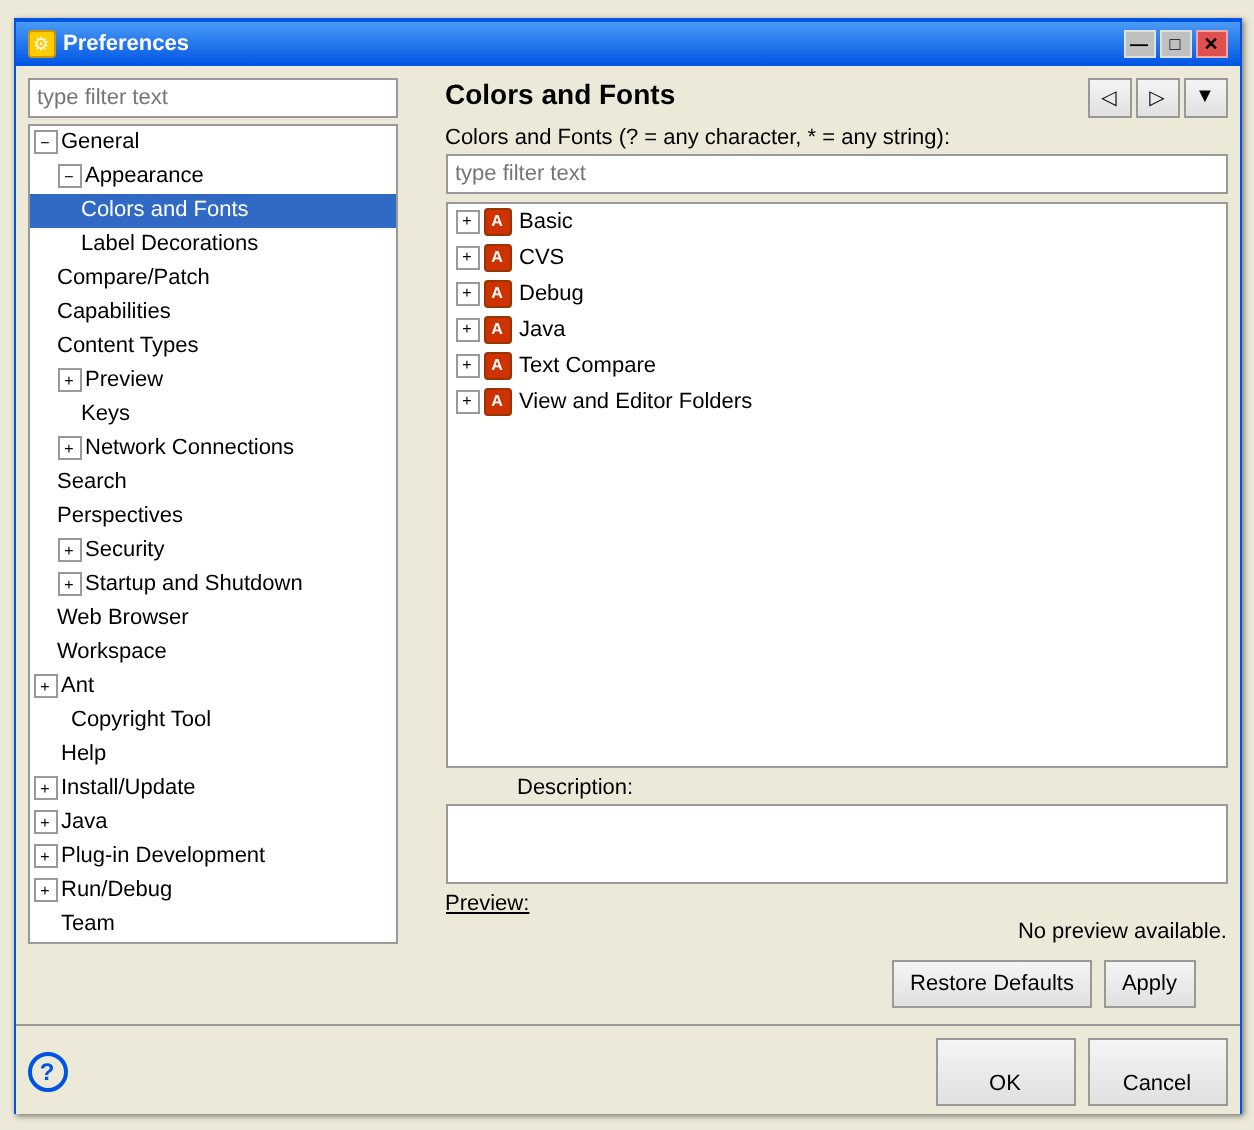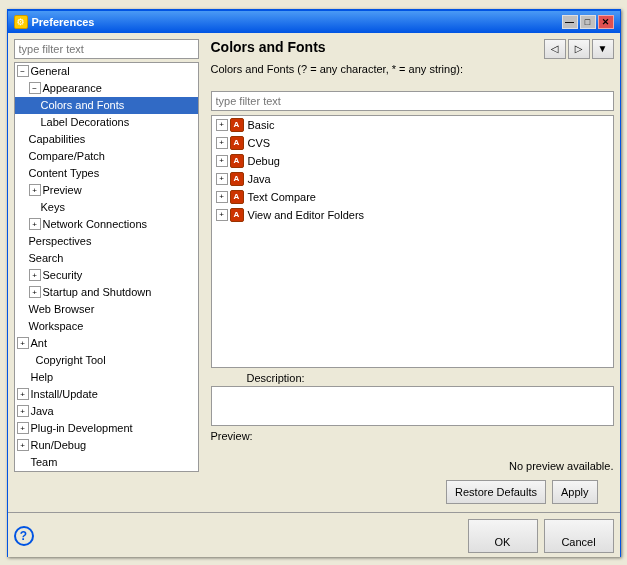--- a/index.html
+++ b/index.html
@@ -76,21 +76,21 @@
     .window-body {
       flex: 1;
       display: flex;
       flex-direction: column;
       padding: 6px;
       gap: 4px;
     }
     .main-content {
       display: flex;
       flex: 1;
-      gap: 12px;
+      gap: 24px;
       overflow: hidden;
     }
     
     .left-panel {
       width: 185px;
       flex-shrink: 0;
       display: flex;
       flex-direction: column;
       gap: 3px;
       overflow: hidden;
@@ -157,21 +157,21 @@
       border: 1px solid #999;
       background: linear-gradient(to bottom, #f5f5f5, #e0e0e0);
       cursor: pointer;
       display: flex;
       align-items: center;
       justify-content: center;
       font-size: 10px;
     }
     .pane-description {
       font-size: 11px;
-      margin-bottom: 16px;
+      margin-bottom: 2px;
       color: black;
     }
     .filter-input-right {
       width: 100%;
       height: 20px;
       border: 1px solid #999;
       background: white;
       padding: 2px 4px;
       font-size: 11px;
       color: #999;
@@ -266,22 +266,23 @@
       height: 40px;
       border: 1px solid #999;
       background: white;
     }
     .preview-section {
       flex-shrink: 0;
       margin-top: 4px;
     }
     .preview-label {
       font-size: 11px;
-      margin-bottom: 18px;
-      color: black;
+      margin-bottom: 2px;
+      color: black;
+      text-decoration: underline;
     }
     .preview-text {
       font-size: 11px;
       color: black;
       text-align: right;
     }
     
     .bottom-bar {
       display: flex;
       align-items: center;
@@ -368,30 +369,30 @@
           </div>
 
           <div class="tree-item">
             <div class="tree-indent"></div>
             <div class="tree-indent"></div>
             <span class="tree-label">Label Decorations</span>
           </div>
 
           <div class="tree-item">
             <div class="tree-indent"></div>
+            <span class="tree-label">Compare/Patch</span>
+          </div>
+
+          <div class="tree-item">
+            <div class="tree-indent"></div>
             <span class="tree-label">Capabilities</span>
           </div>
 
           <div class="tree-item">
             <div class="tree-indent"></div>
-            <span class="tree-label">Compare/Patch</span>
-          </div>
-
-          <div class="tree-item">
-            <div class="tree-indent"></div>
             <span class="tree-label">Content Types</span>
           </div>
 
           <div class="tree-item">
             <div class="tree-indent"></div>
             <div class="tree-expander">+</div>
             <span class="tree-label">Preview</span>
           </div>
 
           <div class="tree-item">
@@ -401,26 +402,26 @@
           </div>
 
           <div class="tree-item">
             <div class="tree-indent"></div>
             <div class="tree-expander">+</div>
             <span class="tree-label">Network Connections</span>
           </div>
 
           <div class="tree-item">
             <div class="tree-indent"></div>
+            <span class="tree-label">Search</span>
+          </div>
+
+          <div class="tree-item">
+            <div class="tree-indent"></div>
             <span class="tree-label">Perspectives</span>
-          </div>
-
-          <div class="tree-item">
-            <div class="tree-indent"></div>
-            <span class="tree-label">Search</span>
           </div>
 
           <div class="tree-item">
             <div class="tree-indent"></div>
             <div class="tree-expander">+</div>
             <span class="tree-label">Security</span>
           </div>
 
           <div class="tree-item">
             <div class="tree-indent"></div>

